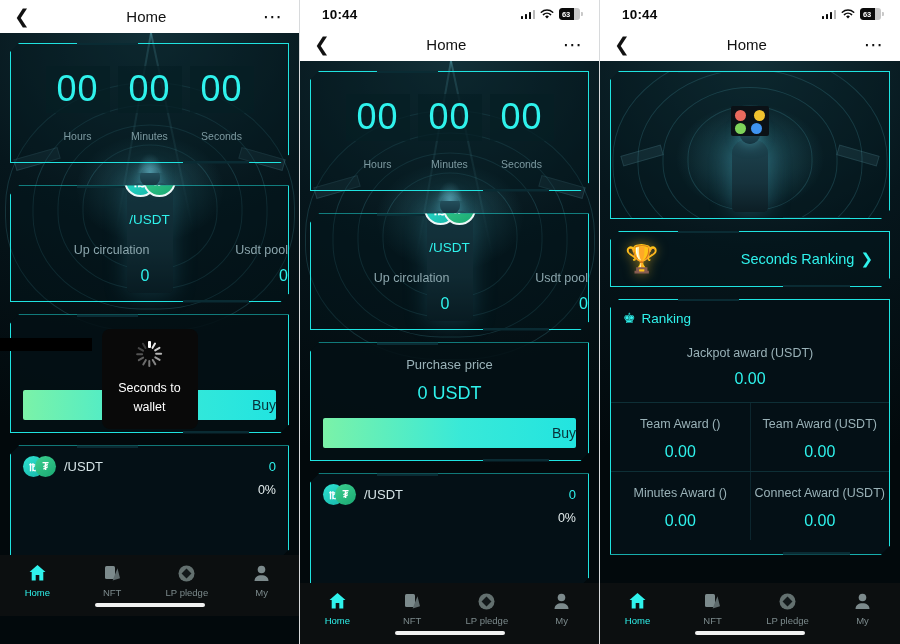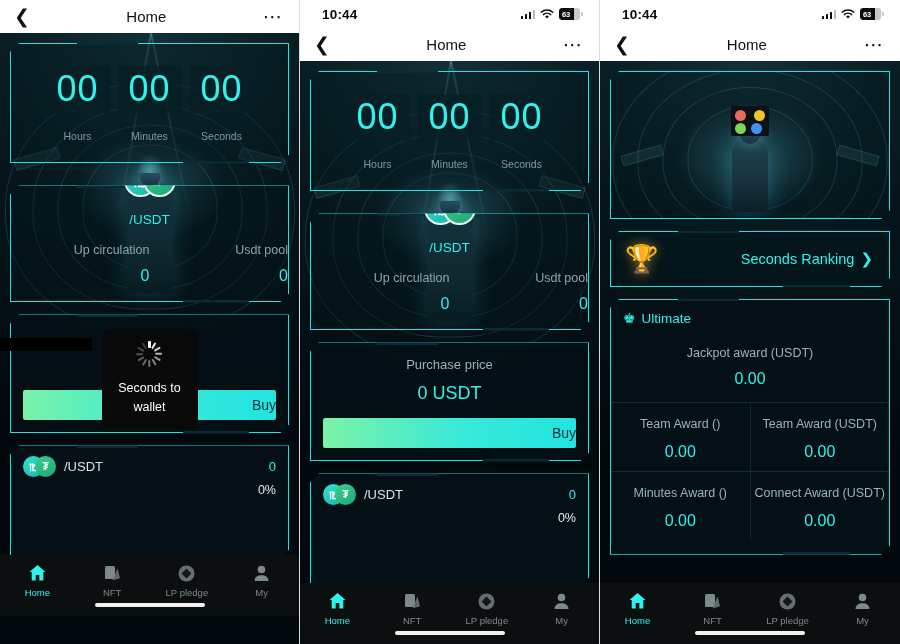--- a/index.html
+++ b/index.html
@@ -595,21 +595,21 @@
           <span class="trophy">🏆</span>
           <span class="rank-txt">
             <span>Seconds Ranking</span>
             <span class="chev">❯</span>
           </span>
         </div>
 
         <div class="hud dark jackpot">
           <div class="jp-head">
             <span class="jp-icon">♚</span>
-            <span class="jp-title">Ultimate</span>
+            <span class="jp-title">Ranking</span>
           </div>
           <div class="jp-ultimate">
             <div class="jp-lab">Jackpot award (USDT)</div>
             <div class="jp-val">0.00</div>
           </div>
           <div class="jp-grid">
             <div class="jp-cell">
               <div class="jp-lab">Team Award ()</div>
               <div class="jp-val">0.00</div>
             </div>

